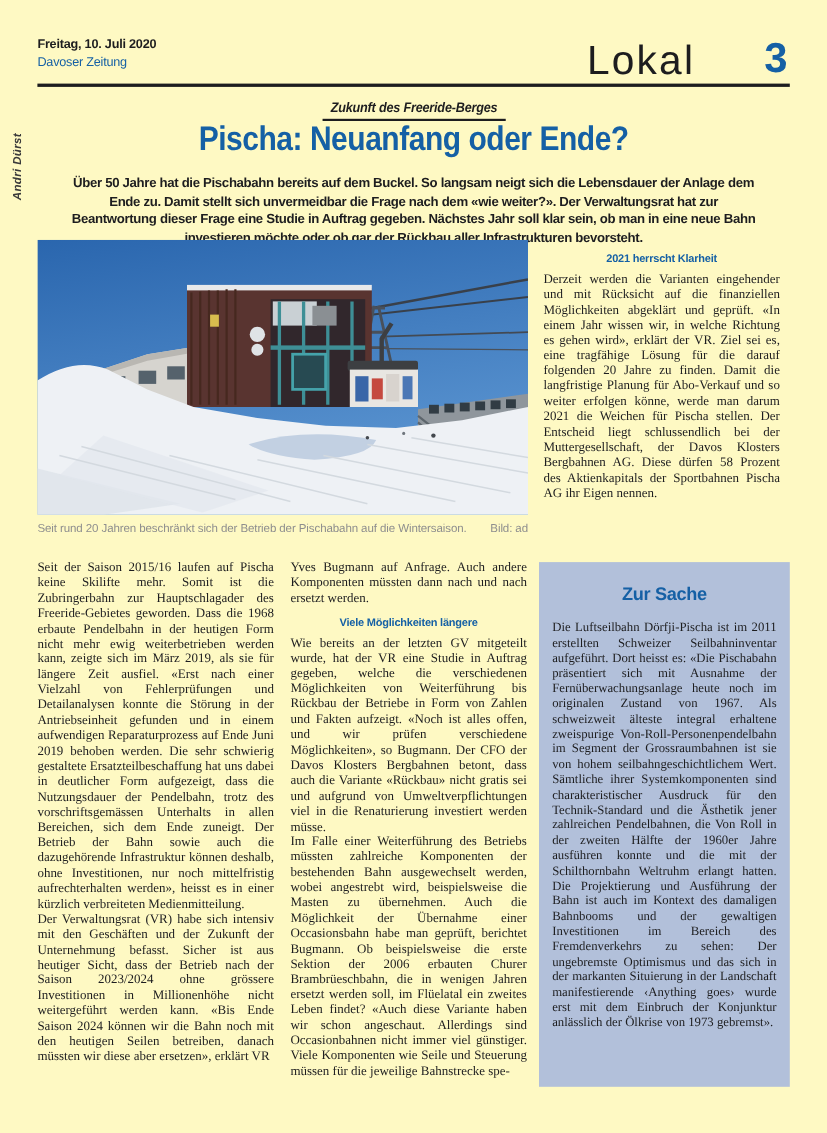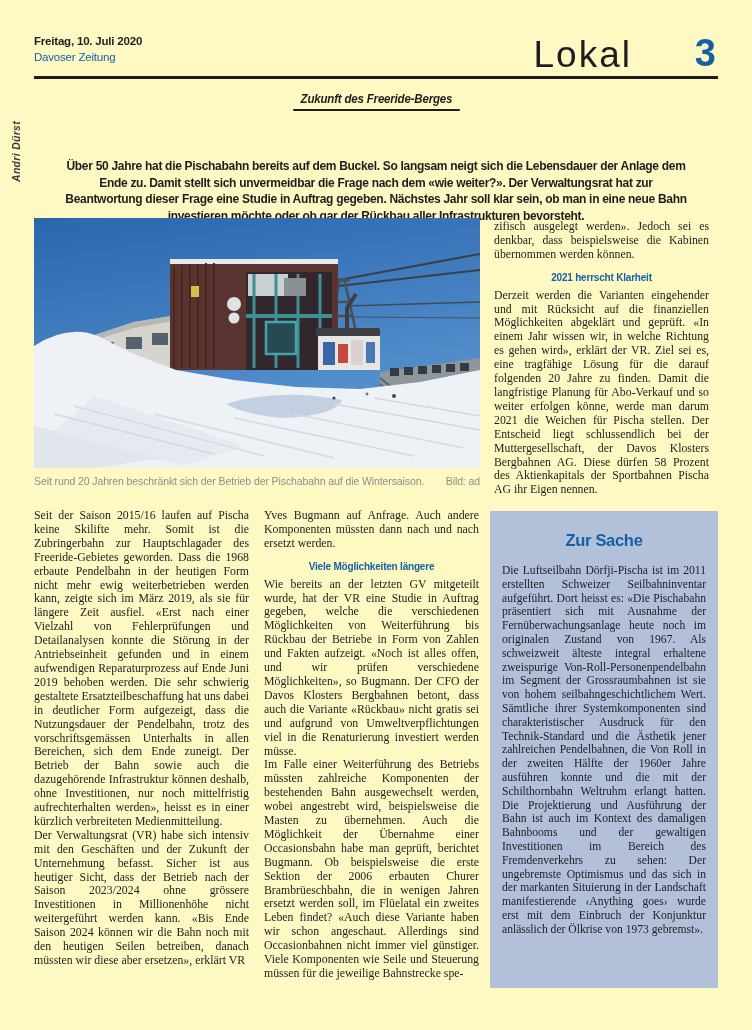--- a/index.html
+++ b/index.html
@@ -60,20 +60,23 @@
   <div class="hdr-date">Freitag, 10. Juli 2020</div>
   <div class="hdr-paper">Davoser Zeitung</div>
   <div class="hdr-section">Lokal</div>
   <div class="hdr-page-num">3</div>
   <div class="hdr-rule"></div>
 
   <div class="byline">Andri Dürst</div>
 
   <div class="kicker-wrap">
     <span class="kicker">Zukunft des Freeride-Berges</span>
+  </div>
+  <div class="headline-wrap">
+    <span class="headline">Pischa: Neuanfang oder Ende?</span>
   </div>
   <div class="lead">Über 50 Jahre hat die Pischabahn bereits auf dem Buckel. So langsam neigt sich die Lebensdauer der Anlage dem Ende zu. Damit stellt sich unvermeidbar die Frage nach dem «wie weiter?». Der Verwaltungsrat hat zur Beantwortung dieser Frage eine Studie in Auftrag gegeben. Nächstes Jahr soll klar sein, ob man in eine neue Bahn investieren möchte oder ob gar der Rückbau aller Infrastrukturen bevorsteht.</div>
 
   <div class="photo">
     <svg width="446" height="250" viewBox="0 0 446 250">
       <defs>
         <linearGradient id="sky" x1="0" y1="0" x2="0.3" y2="1">
           <stop offset="0" stop-color="#2a66ae"></stop>
           <stop offset="1" stop-color="#5d97d3"></stop>
         </linearGradient>
@@ -151,21 +154,20 @@
   </div>
 
   <div class="col col2">
     <p>Yves Bugmann auf Anfrage. Auch andere Komponenten müssten dann nach und nach ersetzt werden.</p>
     <div class="subhead">Viele Möglichkeiten längere</div>
     <p>Wie bereits an der letzten GV mitgeteilt wurde, hat der VR eine Studie in Auftrag gegeben, welche die verschiedenen Möglichkeiten von Weiterführung bis Rückbau der Betriebe in Form von Zahlen und Fakten aufzeigt. «Noch ist alles offen, und wir prüfen verschiedene Möglichkeiten», so Bugmann. Der CFO der Davos Klosters Bergbahnen betont, dass auch die Variante «Rückbau» nicht gratis sei und aufgrund von Umweltverpflichtungen viel in die Renaturierung investiert werden müsse.</p>
     <p>Im Falle einer Weiterführung des Betriebs müssten zahlreiche Komponenten der bestehenden Bahn ausgewechselt werden, wobei angestrebt wird, beispielsweise die Masten zu übernehmen. Auch die Möglichkeit der Übernahme einer Occasionsbahn habe man geprüft, berichtet Bugmann. Ob beispielsweise die erste Sektion der 2006 erbauten Churer Brambrüeschbahn, die in wenigen Jahren ersetzt werden soll, im Flüelatal ein zweites Leben findet? «Auch diese Variante haben wir schon angeschaut. Allerdings sind Occasionbahnen nicht immer viel günstiger. Viele Komponenten wie Seile und Steuerung müssen für die jeweilige Bahnstrecke spe-</p>
   </div>
 
   <div class="col col3">
-    <p>zifisch ausgelegt werden». Jedoch sei es denkbar, dass beispielsweise die Kabinen übernommen werden können.</p>
     <div class="subhead">2021 herrscht Klarheit</div>
     <p>Derzeit werden die Varianten eingehender und mit Rücksicht auf die finanziellen Möglichkeiten abgeklärt und geprüft. «In einem Jahr wissen wir, in welche Richtung es gehen wird», erklärt der VR. Ziel sei es, eine tragfähige Lösung für die darauf folgenden 20 Jahre zu finden. Damit die langfristige Planung für Abo-Verkauf und so weiter erfolgen könne, werde man darum 2021 die Weichen für Pischa stellen. Der Entscheid liegt schlussendlich bei der Muttergesellschaft, der Davos Klosters Bergbahnen AG. Diese dürfen 58 Prozent des Aktienkapitals der Sportbahnen Pischa AG ihr Eigen nennen.</p>
   </div>
 
   <div class="infobox">
     <div class="infobox-title">Zur Sache</div>
     <div class="infobox-body">Die Luftseilbahn Dörfji-Pischa ist im 2011 erstellten Schweizer Seilbahninventar aufgeführt. Dort heisst es: «Die Pischabahn präsentiert sich mit Ausnahme der Fernüberwachungsanlage heute noch im originalen Zustand von 1967. Als schweizweit älteste integral erhaltene zweispurige Von-Roll-Personenpendelbahn im Segment der Grossraumbahnen ist sie von hohem seilbahngeschichtlichem Wert. Sämtliche ihrer Systemkomponenten sind charakteristischer Ausdruck für den Technik-Standard und die Ästhetik jener zahlreichen Pendelbahnen, die Von Roll in der zweiten Hälfte der 1960er Jahre ausführen konnte und die mit der Schilthornbahn Weltruhm erlangt hatten. Die Projektierung und Ausführung der Bahn ist auch im Kontext des damaligen Bahnbooms und der gewaltigen Investitionen im Bereich des Fremdenverkehrs zu sehen: Der ungebremste Optimismus und das sich in der markanten Situierung in der Landschaft manifestierende ‹Anything goes› wurde erst mit dem Einbruch der Konjunktur anlässlich der Ölkrise von 1973 gebremst».</div>
   </div>
 
 </div>

